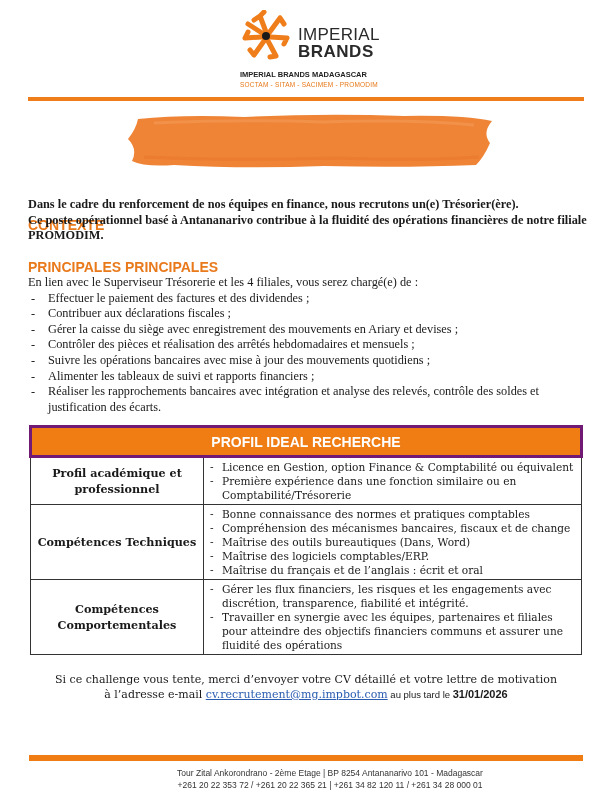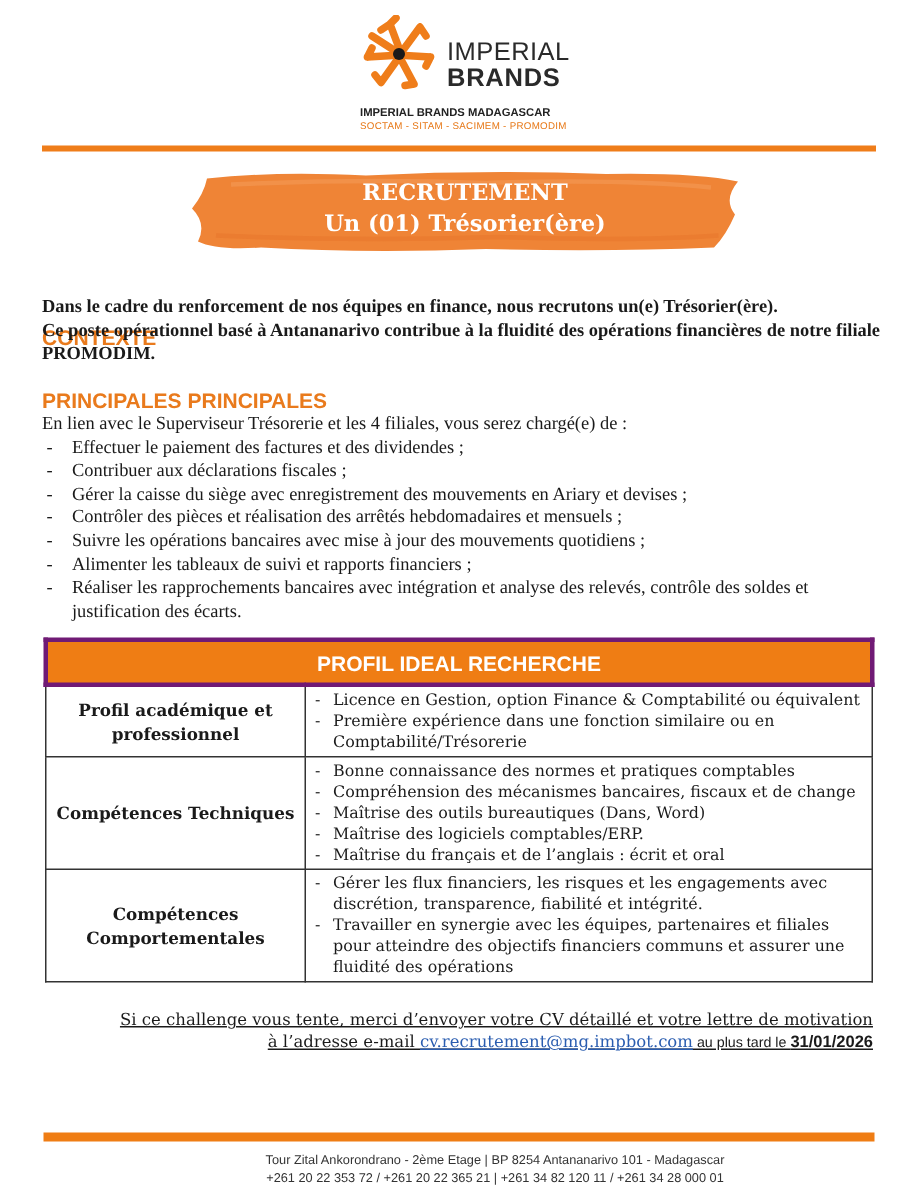--- a/index.html
+++ b/index.html
@@ -19,21 +19,21 @@
   .bold { font-weight:bold; }
   ul.dash { list-style:none; margin:0; padding:0; }
   ul.dash li { position:relative; padding-left:20px; }
   ul.dash li::before { content:"-"; position:absolute; left:3px; }
   .profile-table { position:absolute; left:29px; top:425px; width:554px; border-collapse:collapse; font-family:"DejaVu Serif", serif; font-size:10.6px; line-height:14px; }
   .profile-table th { background:#ef7d14; color:#ffffff; font-family:"Liberation Sans", sans-serif; font-size:14px; font-weight:bold; height:27px; padding:0; border:3px solid #701a75; }
   .profile-table td { border:1px solid #333; vertical-align:middle; padding:2px 4px; }
   .profile-table td.label { width:136px; text-align:center; font-weight:bold; font-size:11.2px; line-height:16px; }
   .profile-table ul.dash li { padding-left:14px; }
   .profile-table ul.dash li::before { left:2px; }
-  .cta { position:absolute; left:30px; top:672px; width:552px; text-align:right; font-family:"DejaVu Serif", serif; font-size:11px; line-height:15px;text-decoration:underline; }
+  .cta { position:absolute; left:30px; top:672px; width:552px; text-align:center; font-family:"DejaVu Serif", serif; font-size:11px; line-height:15px; }
   .cta a { color:#2a5db0; text-decoration:underline; }
   .small-sans { font-family:"Liberation Sans", sans-serif; font-size:9.5px; }
   .date { font-family:"Liberation Sans", sans-serif; font-weight:bold; font-size:11px; }
   .bottom-rule { position:absolute; left:29px; top:755px; width:554px; height:6px; background:#ef7d14; }
   .footer { position:absolute; left:0; top:767px; width:612px; text-align:center; font-family:"Liberation Sans", sans-serif; font-size:8.5px; line-height:12px; color:#333;padding-left:24px; }
 </style>
 </head>
 <body>
 
 <div class="logo-wrap">
@@ -55,24 +55,20 @@
   <div class="sub2">SOCTAM - SITAM - SACIMEM - PROMODIM</div>
 </div>
 <div class="top-rule"></div>
 
 <div class="banner">
   <svg width="372" height="56" viewBox="0 0 372 56">
     <path d="M14 6 Q60 1 120 4 Q200 0 280 3 Q340 2 368 8 Q358 20 366 30 Q360 44 352 52 Q280 55 200 53 Q120 56 50 52 Q20 54 8 48 Q14 36 4 26 Q12 16 14 6 Z" fill="#ef8436"></path>
     <path d="M30 10 Q120 6 200 9 Q290 6 350 12" stroke="#f39a57" stroke-width="3" fill="none" opacity="0.6"></path>
     <path d="M20 44 Q110 48 210 45 Q300 48 355 44" stroke="#e8742a" stroke-width="3" fill="none" opacity="0.5"></path>
   </svg>
-  <div class="banner-text">
-    <div>RECRUTEMENT</div>
-    <div>Un (01) Trésorier(ère)</div>
-  </div>
 </div>
 
 <div class="section-title" style="top:181px;margin-top:36px;">CONTEXTE</div>
 <div class="para bold" style="top:197px;">
   <div>Dans le cadre du renforcement de nos équipes en finance, nous recrutons un(e) Trésorier(ère).</div>
   <div>Ce poste opérationnel basé à Antananarivo contribue à la fluidité des opérations financières de notre filiale PROMODIM.</div>
 </div>
 
 <div class="section-title" style="top:259px;">PRINCIPALES PRINCIPALES</div>
 <div class="para" style="top:275px;">

